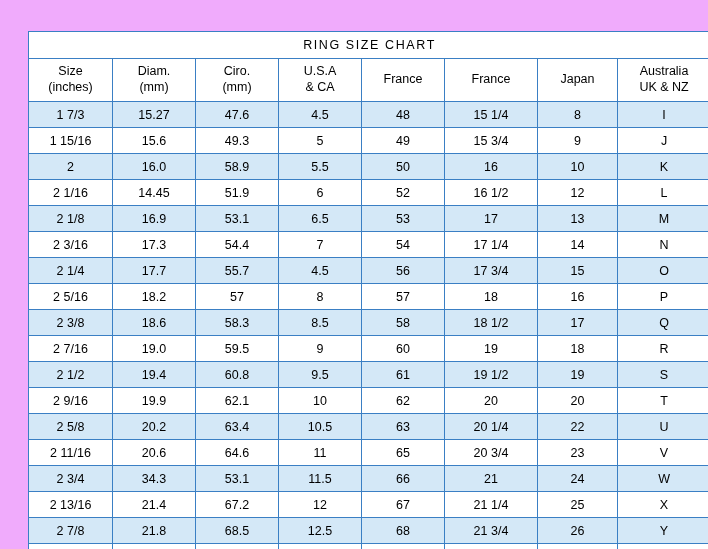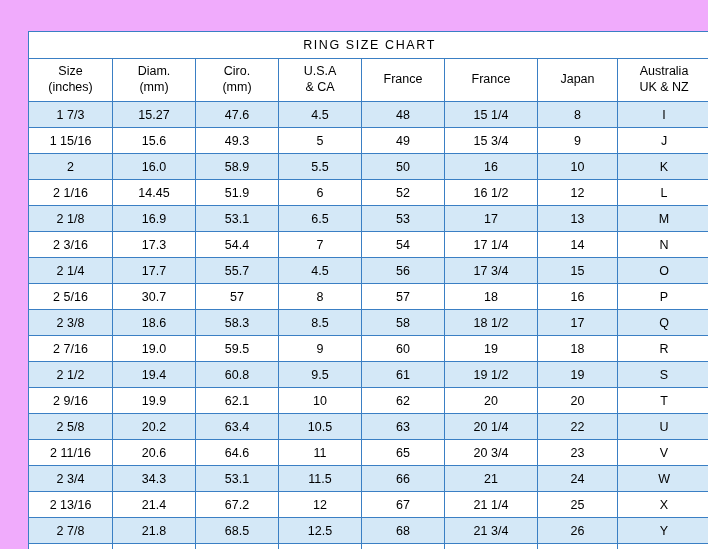--- a/index.html
+++ b/index.html
@@ -168,21 +168,21 @@
             <td>17.7</td>
             <td>55.7</td>
             <td>4.5</td>
             <td>56</td>
             <td>17 3/4</td>
             <td>15</td>
             <td>O</td>
           </tr>
           <tr class="row-even">
             <td>2 5/16</td>
-            <td>30.7</td>
+            <td>18.2</td>
             <td>57</td>
             <td>8</td>
             <td>57</td>
             <td>18</td>
             <td>16</td>
             <td>P</td>
           </tr>
           <tr class="row-odd">
             <td>2 3/8</td>
             <td>18.6</td>

